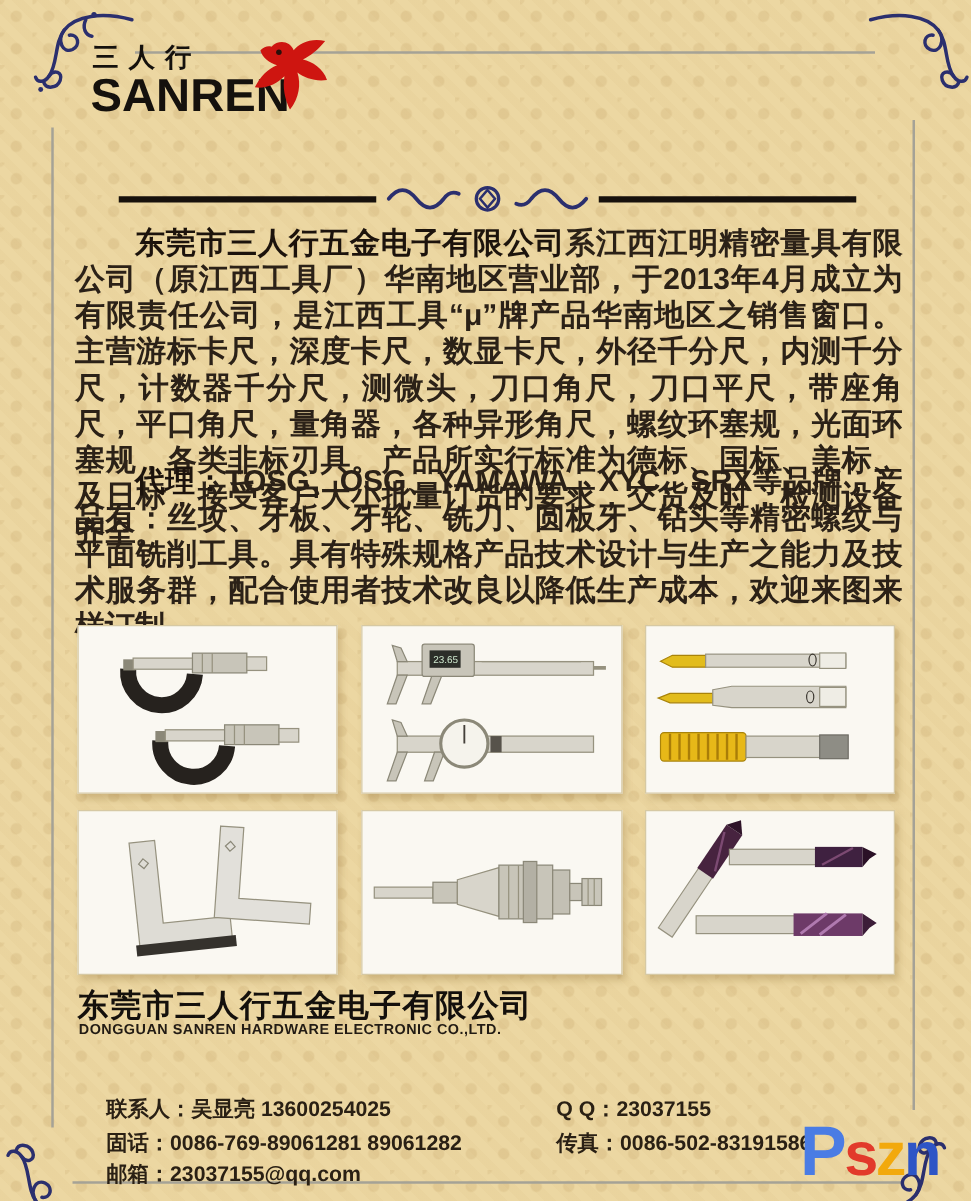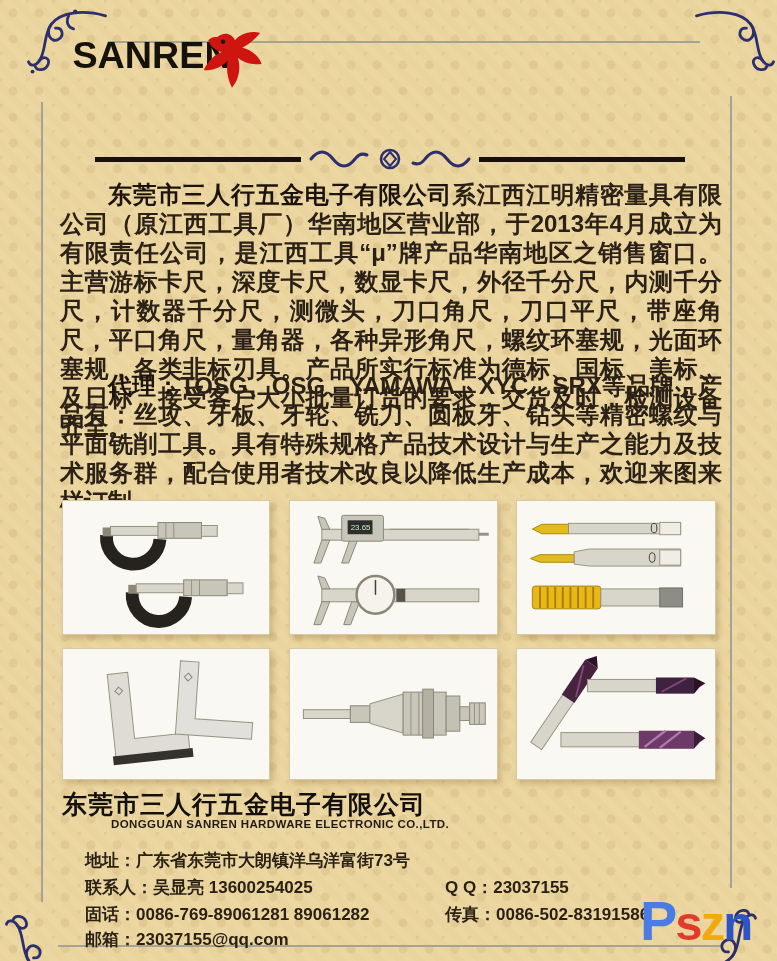--- a/index.html
+++ b/index.html
@@ -26,25 +26,25 @@
   #divider .bar{flex:1;height:5px;background:#17110c;}
   #divider svg{width:170px;height:26px;margin:0 4px;flex:none;}
   
   .para{position:absolute;left:60px;width:662px;font-size:24px;line-height:29px;
     color:#2b2117;text-align:justify;text-indent:2em;font-weight:600;}
   #para1{top:180px;}
   #para2{top:371px;}
   .lead{font-weight:900;color:#1c130c;}
   
   .card{position:absolute;background:#faf8f2;border:1px solid #d6c9a4;
-    box-shadow:3px 4px 6px rgba(136,102,48,.30);display:flex;align-items:center;justify-content:center;}
+    box-shadow:3px 4px 6px rgba(136,102,48,.30);display:flex;align-items:center;justify-content:flex-start;}
   .card svg{width:96%;height:94%;}
   
   #company-cn{position:absolute;left:62px;top:788px;font-size:25px;font-weight:900;color:#14100c;letter-spacing:1px;}
-  #company-en{position:absolute;left:63px;top:818px;font-size:11.5px;font-weight:bold;color:#221b14;letter-spacing:.4px;margin-left:48px;}
+  #company-en{position:absolute;left:63px;top:818px;font-size:11.5px;font-weight:bold;color:#221b14;letter-spacing:.4px;}
   .crow{position:absolute;left:85px;width:640px;font-size:17px;font-weight:600;color:#2a2014;}
   .crow .rcol{position:absolute;left:360px;top:0;}
   
   #watermark{position:absolute;left:622px;top:888px;font-size:49px;font-weight:900;letter-spacing:-2px;margin-left:18px;}
   #watermark span{display:inline-block;}
   .metal{fill:#d8d5cb;stroke:#96927f;stroke-width:1;}
   .metal2{fill:#c8c5b9;stroke:#8b8878;stroke-width:1;}
 </style>
 </head>
 <body>
@@ -82,20 +82,21 @@
   </svg>
   <svg class="corner" style="left:676px;top:890px;transform:scale(-1,-1);" viewBox="0 0 100 100">
     <g fill="none" stroke="#2b2f6e" stroke-width="3.4" stroke-linecap="round">
       <path d="M97,12 C68,4 42,8 31,22 C23,33 30,45 39,41 C47,37 45,26 36,27"></path>
       <path d="M31,22 C21,35 25,55 16,67 C12,73 5,74 3,68"></path>
       <path d="M16,67 C21,60 30,63 27,71 C24,79 13,80 11,73"></path>
     </g>
   </svg>
 
   <div id="logo">
+    <div id="logo-cn">三人行</div>
     <div id="logo-en">SANREN</div>
   </div>
   <svg id="bird" viewBox="0 0 100 100">
     <path d="M30,18 C38,10 50,12 54,22 C60,14 74,8 88,12 C80,22 72,28 64,32 C74,34 86,42 90,54 C78,56 66,52 58,46 C62,58 60,74 50,86 C44,74 42,62 44,50 C36,58 24,64 12,62 C18,50 26,42 36,38 C28,36 20,30 18,22 C22,18 26,17 30,18 Z" fill="#ce1510"></path>
     <circle cx="38" cy="24" r="3" fill="#2a0f0a"></circle>
   </svg>
 
 
   <div id="divider">
     <div class="bar"></div>
@@ -251,23 +252,20 @@
         <line x1="88" y1="15" x2="110" y2="-2" stroke="#b07ab0" stroke-width="2.5"></line>
         <line x1="104" y1="16" x2="126" y2="-1" stroke="#b07ab0" stroke-width="2.5"></line>
         <path d="M140,-2 L152,6 L146,10 L140,17 Z" fill="#3c1d38"></path>
       </g>
     </svg>
   </div>
 
   <div id="company-cn">东莞市三人行五金电子有限公司</div>
   <div id="company-en">DONGGUAN SANREN HARDWARE ELECTRONIC CO.,LTD.</div>
 
-  <div class="crow" style="top:849px;">
-    <span>地址：</span><span>广东省东莞市大朗镇洋乌洋富街73号</span>
-  </div>
   <div class="crow" style="top:876px;">
     <span>联系人：</span><span>吴显亮  13600254025</span>
     <span class="rcol"><span>Q Q：</span><span>23037155</span></span>
   </div>
   <div class="crow" style="top:903px;">
     <span>固话：</span><span>0086-769-89061281  89061282</span>
     <span class="rcol"><span>传真：</span><span>0086-502-83191586</span></span>
   </div>
   <div class="crow" style="top:928px;">
     <span>邮箱：</span><span>23037155@qq.com</span>

